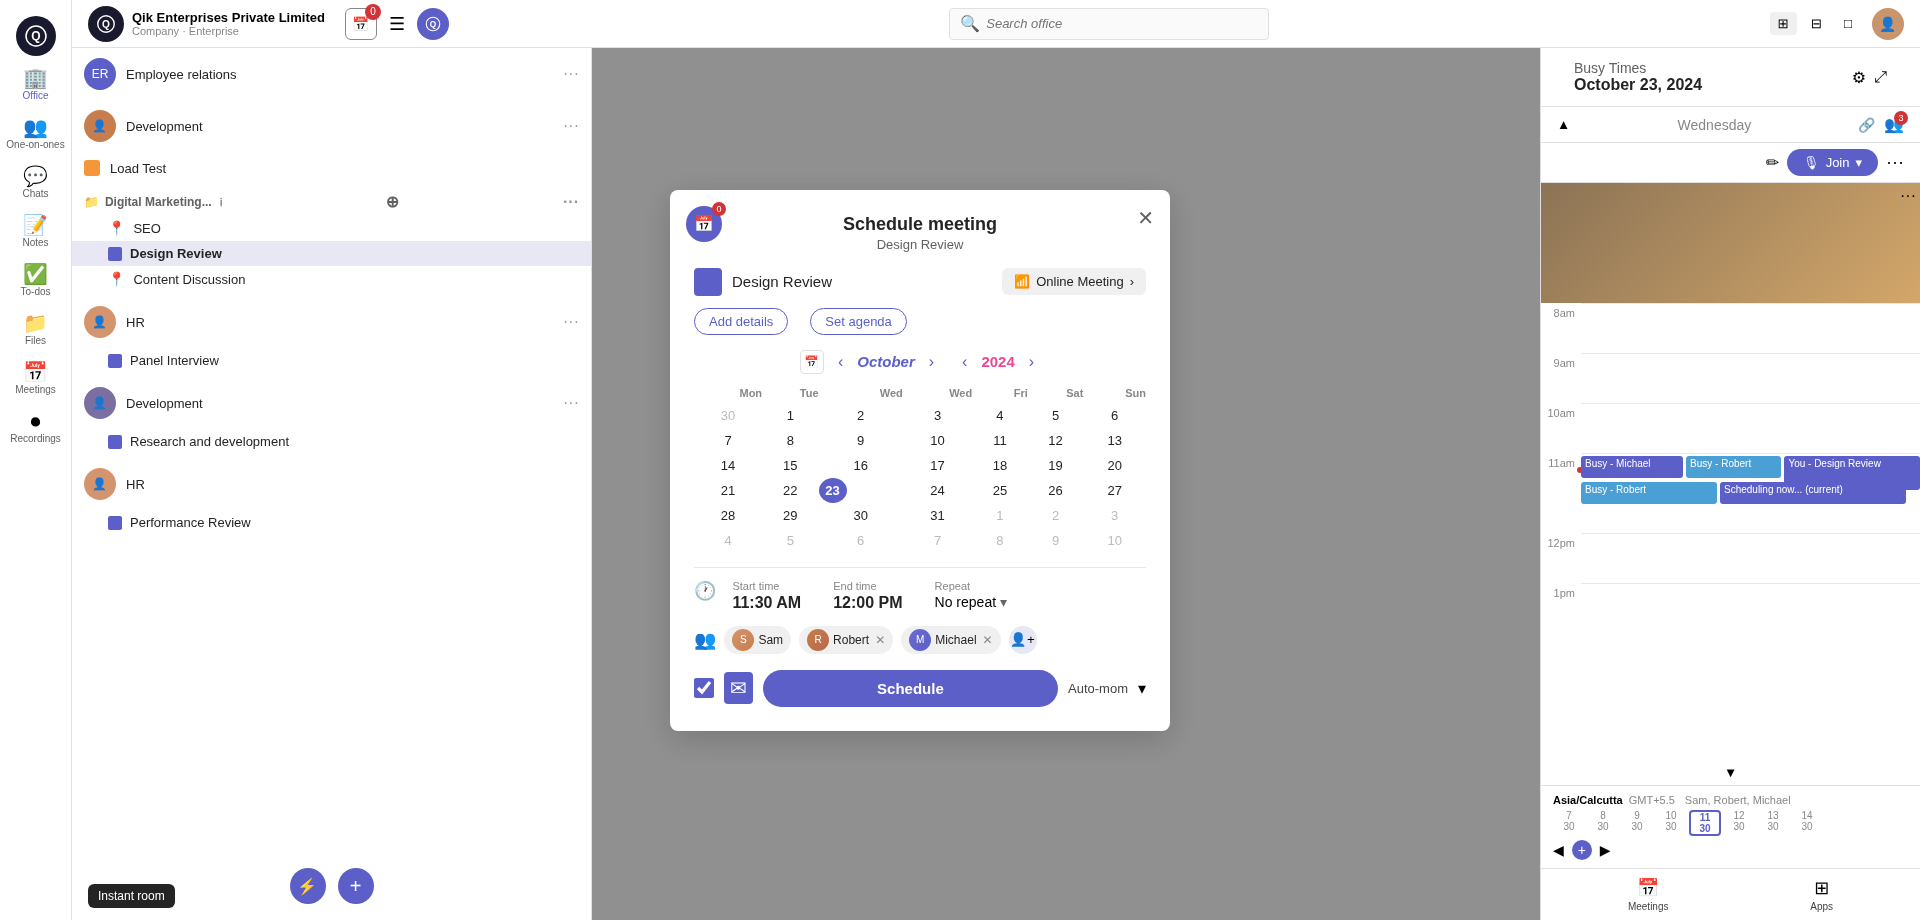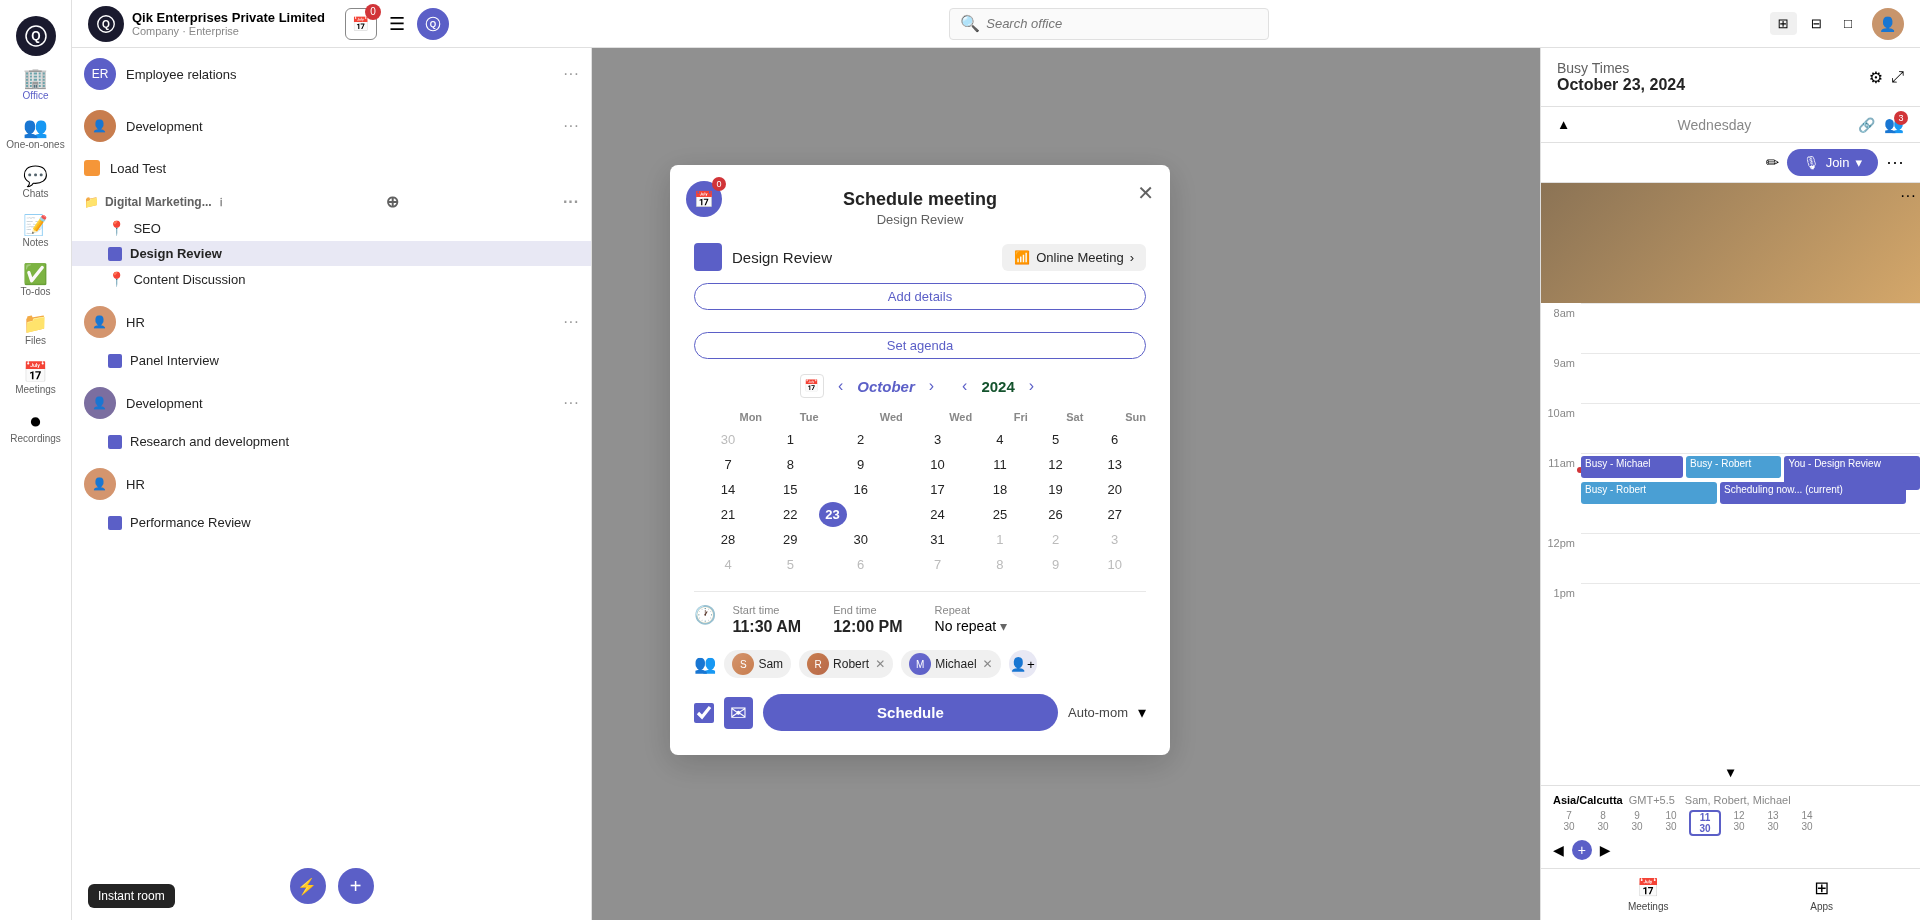--- a/index.html
+++ b/index.html
@@ -40,28 +40,28 @@
     .modal-title { font-size: 18px; font-weight: 700; text-align: center; color: #242424; }
     .modal-subtitle { font-size: 13px; color: #616161; text-align: center; margin-top: 2px; }
     .modal-close { position: absolute; top: 16px; right: 16px; background: none; border: none; font-size: 20px; cursor: pointer; color: #616161; }
     .modal-header-icon { position: absolute; top: 16px; left: 16px; }
 
     .meeting-name-row { display: flex; align-items: center; gap: 10px; margin-top: 16px; }
     .meeting-color-box { width: 28px; height: 28px; border-radius: 4px; background: #5b5fc7; flex-shrink: 0; }
     .meeting-name-input { flex: 1; border: none; font-size: 15px; font-weight: 500; outline: none; color: #242424; }
     .meeting-type-btn { display: flex; align-items: center; gap: 6px; padding: 6px 12px; border-radius: 6px; border: none; background: #f0f0f0; cursor: pointer; font-size: 13px; font-weight: 500; color: #242424; }
 
-    .modal-actions { display: flex; gap: 22px; margin-top: 12px; flex-direction: column; }
+    .modal-actions { display: flex; gap: 22px; margin-top: 12px; }
     .add-details-btn, .set-agenda-btn { border: 1.5px solid #5b5fc7; background: #fff; color: #5b5fc7; border-radius: 16px; padding: 5px 14px; font-size: 13px; cursor: pointer; }
 
     
     .calendar-header { display: flex; align-items: center; justify-content: center; gap: 8px; margin-top: 14px; }
     .cal-nav { background: none; border: none; cursor: pointer; font-size: 16px; color: #5b5fc7; padding: 4px 6px; }
     .cal-month { font-size: 15px; font-weight: 600; color: #5b5fc7; font-style: italic; }
-    .cal-year { font-size: 15px; font-weight: 600; color: #14532d; }
+    .cal-year { font-size: 15px; font-weight: 600; color: #ec4899; }
     .calendar-grid { width: 100%; margin-top: 8px; border-collapse: collapse; }
     .calendar-grid th { font-size: 11px; color: #888; text-align: right; padding: 4px 0; }
     .calendar-grid td { text-align: center; padding: 5px 2px; font-size: 13px; cursor: pointer; color: #888; }
     .calendar-grid td.current-month { color: #242424; }
     .calendar-grid td.today { background: #5b5fc7; color: #fff; border-radius: 50%; font-weight: 700; width: 28px; }
 
     .time-row { display: flex; align-items: flex-start; gap: 16px; margin-top: 14px; border-top: 1px solid #e8e8e8; padding-top: 12px; }
     .time-group { display: flex; flex-direction: column; gap: 2px; }
     .time-label { font-size: 11px; color: #888; }
     .time-value { font-size: 16px; font-weight: 700; color: #242424; }
@@ -415,21 +415,21 @@
       <input type="checkbox" class="schedule-checkbox" checked="" style="">
       <span class="email-icon" style="font-size:20px;background:#5b5fc7;color:white;padding:4px 6px;border-radius:4px;">✉</span>
       <button class="schedule-btn">Schedule</button>
       <span class="auto-label" style="white-space:nowrap;">Auto-mom</span>
       <span style="cursor:pointer;">▾</span>
     </div>
   </div>
 
   <div style="position:fixed;right:0;top:48px;width:380px;height:872px;background:#fff;border-left:1px solid #e0e0e0;display:flex;flex-direction:column;z-index:10;">
 
-    <div style="padding:12px 16px;border-bottom:1px solid #e0e0e0;">
+    <div style="padding:12px 33px;border-bottom:1px solid #e0e0e0;">
       <div style="display:flex;align-items:center;justify-content:space-between;">
         <div>
           <div style="font-size:14px;color:#616161;">Busy Times</div>
           <div style="font-size:16px;font-weight:700;color:#242424;">October 23, 2024</div>
         </div>
         <div style="display:flex;gap:8px;align-items:center;">
           <button style="background:none;border:none;cursor:pointer;font-size:16px;">⚙</button>
           <button style="background:none;border:none;cursor:pointer;font-size:16px;">⤢</button>
         </div>
       </div>

